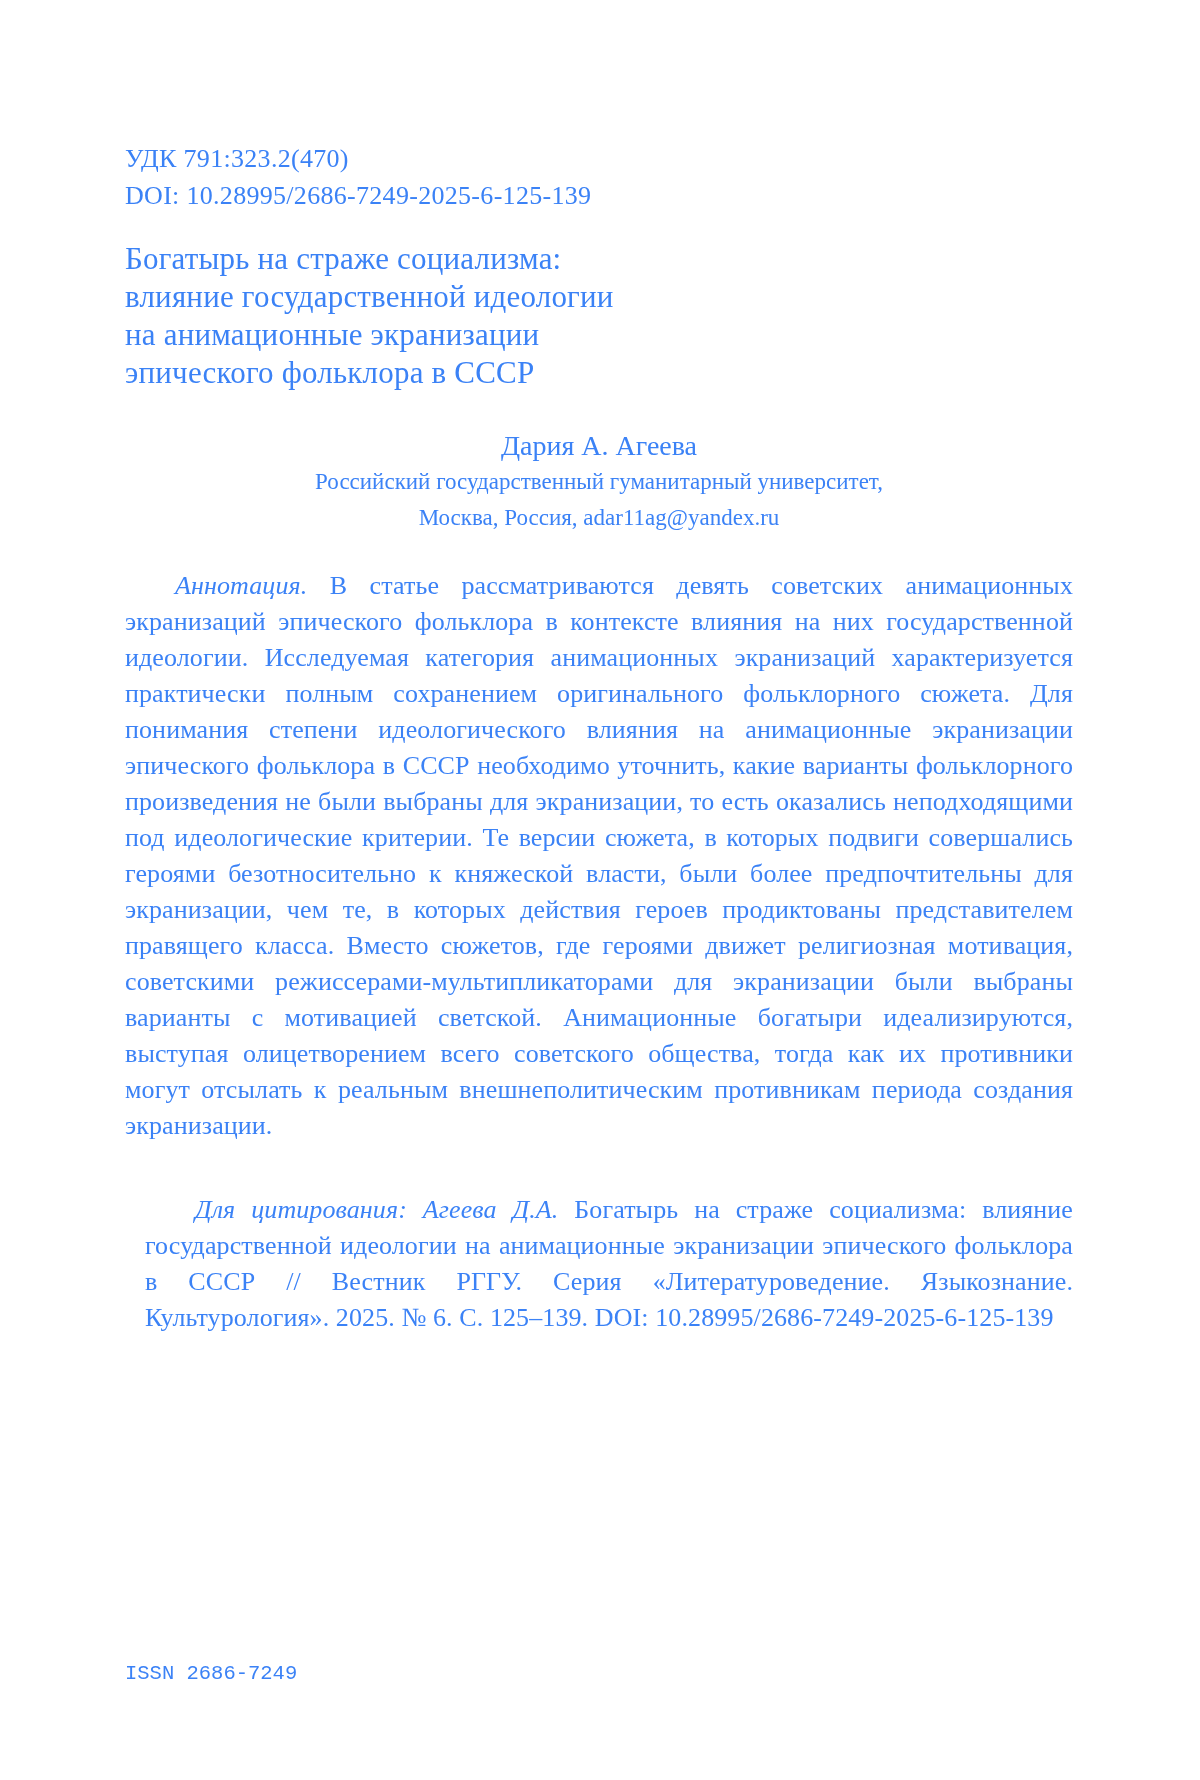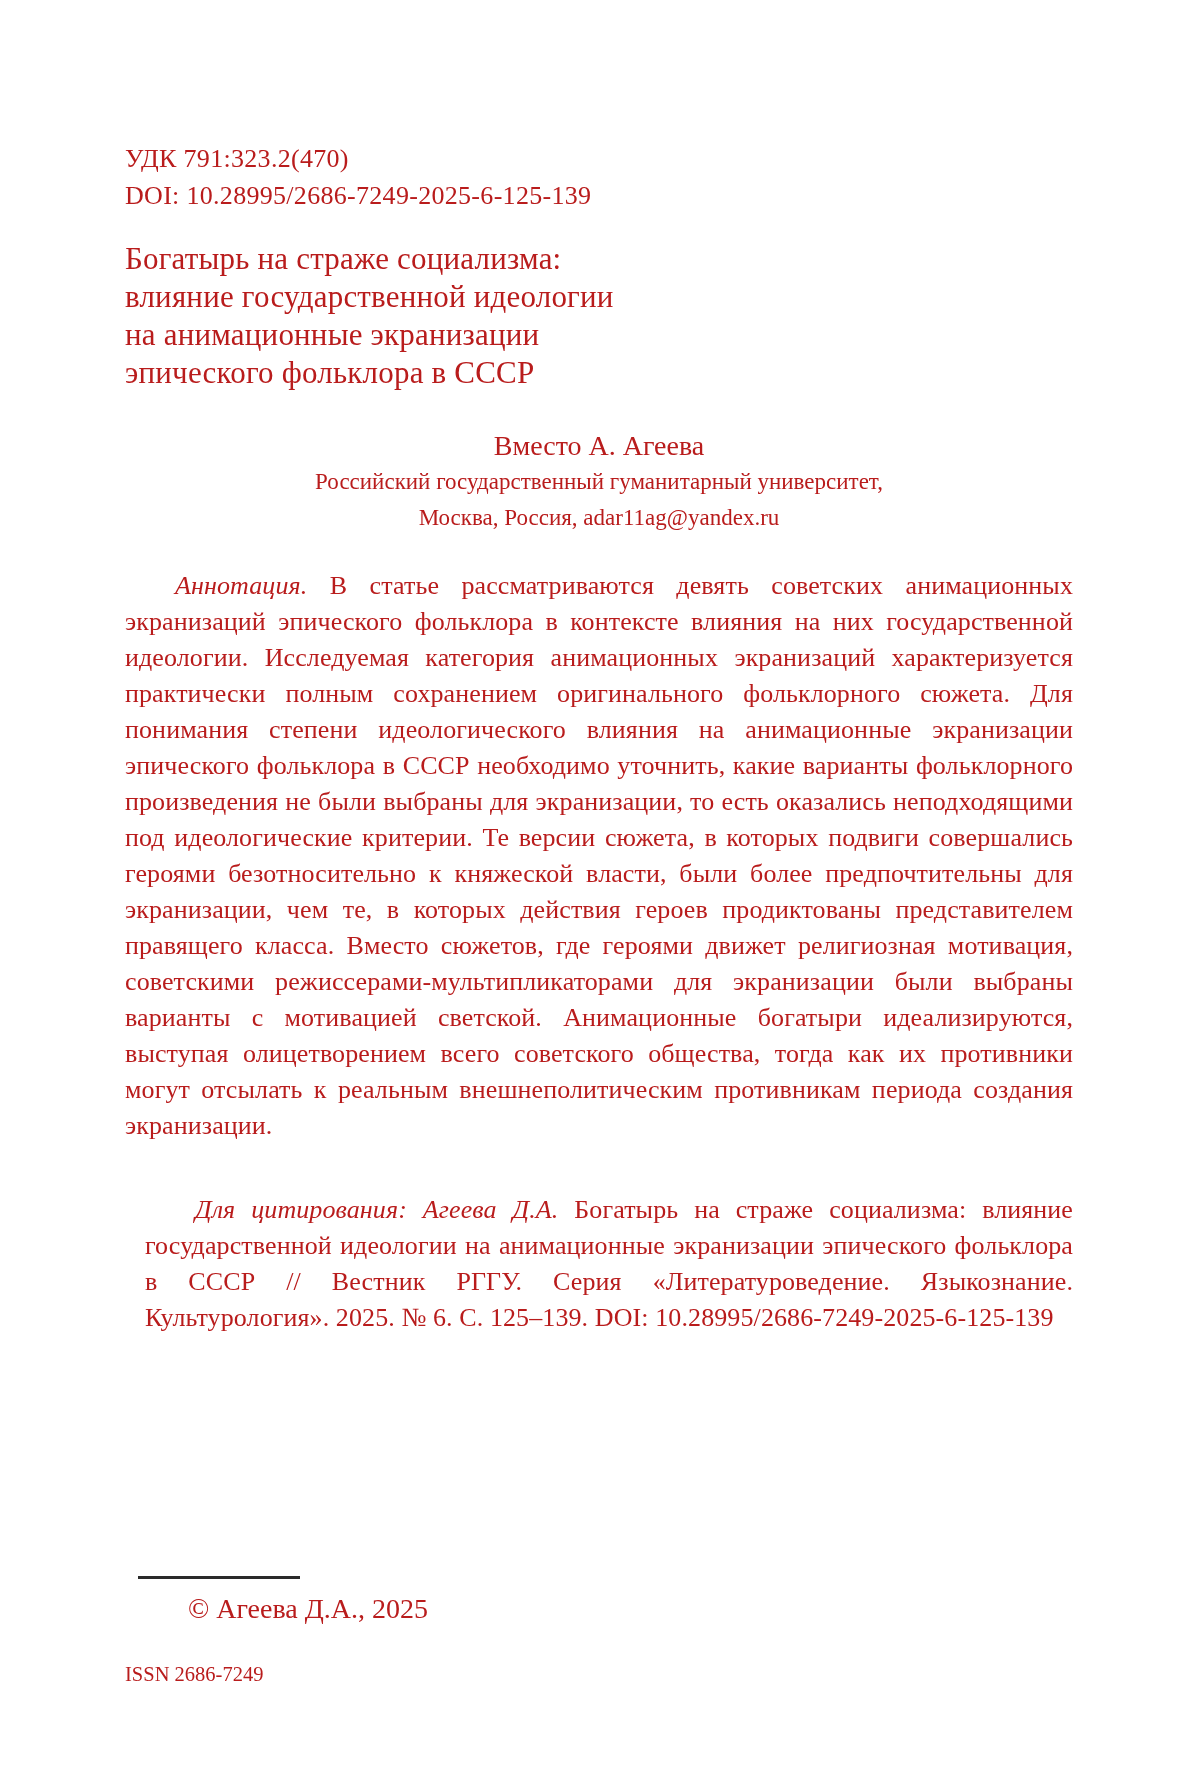--- a/index.html
+++ b/index.html
@@ -3,21 +3,21 @@
 <meta charset="utf-8">
 <style>
   * { margin: 0; padding: 0; box-sizing: border-box; }
   html, body { background: #f2f2f2; }
   .page {
     position: relative;
     width: 1200px;
     height: 1780px;
     background: #ffffff;
     font-family: "Liberation Serif", "DejaVu Serif", serif;
-    color: #b91c1c;
+    color: #3b82f6;
     overflow: hidden;
     margin: 0 auto;
   }
   .content {
     position: absolute;
     left: 125px;
     top: 140px;
     width: 948px;
   }
   .meta-line {
@@ -77,49 +77,46 @@
   .footer {
     position: absolute;
     left: 125px;
     top: 1660px;
     width: 950px;
     font-size: 20.5px;
     line-height: 28px;
     display: flex;
     gap: 8px;
     white-space: nowrap;
+    font-family: Liberation Mono, monospace;
   }
 </style>
 </head>
 <body>
 
 <div class="page">
   <div class="content">
 
     <div class="meta-line">УДК 791:323.2(470)</div>
     <div class="meta-line">DOI: 10.28995/2686-7249-2025-6-125-139</div>
 
     <h1 class="article-title">Богатырь на страже социализма:
 влияние государственной идеологии
 на анимационные экранизации
 эпического фольклора в СССР</h1>
 
-    <div class="author-name">Вместо А. Агеева</div>
+    <div class="author-name">Дария А. Агеева</div>
 
     <div class="affiliation">Российский государственный гуманитарный университет,
 Москва, Россия, adar11ag@yandex.ru</div>
 
     <p class="para abstract-para"><span class="italic">Аннотация.</span><span> В статье рассматриваются девять советских анимационных экранизаций эпического фольклора в контексте влияния на них государственной идеологии. Исследуемая категория анимационных экранизаций характеризуется практически полным сохранением оригинального фольклорного сюжета. Для понимания степени идеологического влияния на анимационные экранизации эпического фольклора в СССР необходимо уточнить, какие варианты фольклорного произведения не были выбраны для экранизации, то есть оказались неподходящими под идеологические критерии. Те версии сюжета, в которых подвиги совершались героями безотносительно к княжеской власти, были более предпочтительны для экранизации, чем те, в которых действия героев продиктованы представителем правящего класса. Вместо сюжетов, где героями движет религиозная мотивация, советскими режиссерами-мультипликаторами для экранизации были выбраны варианты с мотивацией светской. Анимационные богатыри идеализируются, выступая олицетворением всего советского общества, тогда как их противники могут отсылать к реальным внешнеполитическим противникам периода создания экранизации.</span></p>
 
 
     <p class="para citation-para"><span class="italic">Для цитирования: Агеева Д.А.</span><span> Богатырь на страже социализма: влияние государственной идеологии на анимационные экранизации эпического фольклора в СССР // Вестник РГГУ. Серия «Литературоведение. Языкознание. Культурология». 2025. № 6. С. 125–139. DOI: 10.28995/2686-7249-2025-6-125-139</span></p>
 
   </div>
 
-  <div class="copyright-block">
-    <div class="copyright-rule"></div>
-    <div class="copyright-text">© Агеева Д.А., 2025</div>
-  </div>
 
   <div class="footer">
     <span>ISSN 2686-7249</span>
   </div>
 </div>
 
 </body></html>

